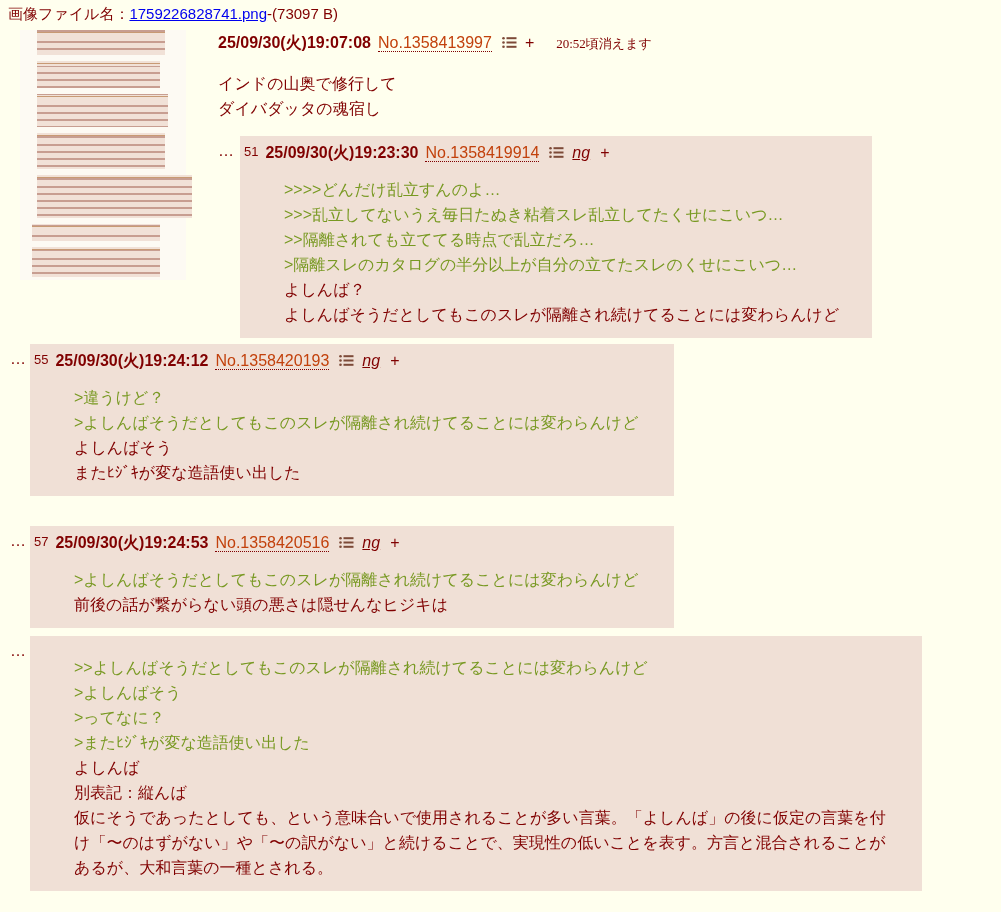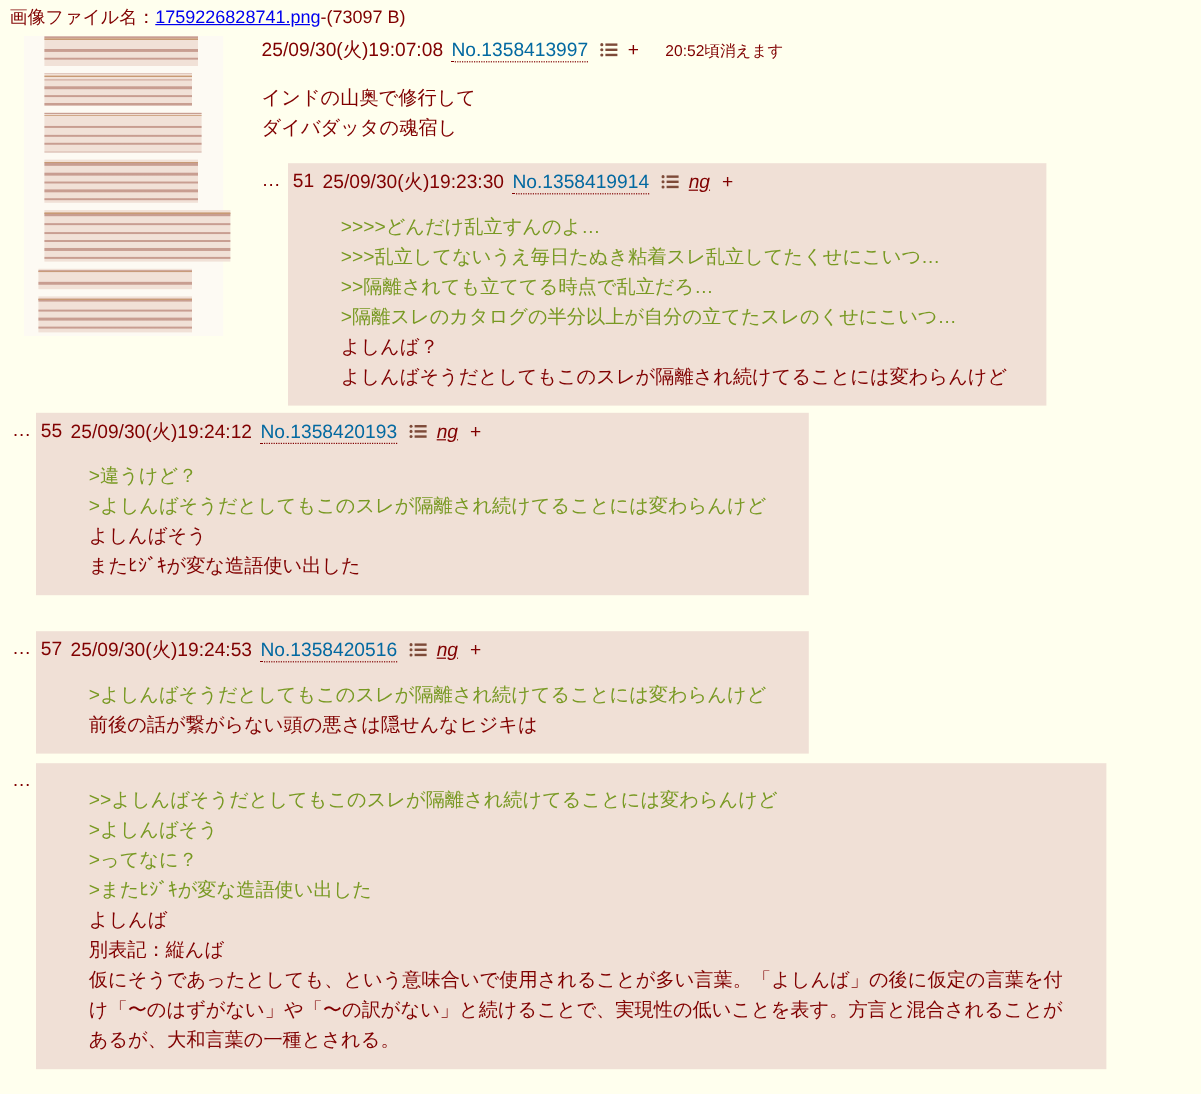--- a/index.html
+++ b/index.html
@@ -34,31 +34,31 @@
   .m1 { width:128px; height:25px; margin-left:17px; }
   .m2 { width:123px; height:27px; margin-left:17px; }
   .m3 { width:131px; height:33px; margin-left:17px; }
   .m4 { width:128px; height:36px; margin-left:17px; }
   .m5 { width:155px; height:43px; margin-left:17px; }
   .m6 { width:128px; height:17px; margin-left:12px; }
   .m7 { width:128px; height:30px; margin-left:12px; }
 
   
   .post-header { line-height:22px; white-space:nowrap; }
-  .date { margin-right:7px; }
+  .date { margin-right:7px;font-weight:bold; }
   .no-link {
-    color:#0369a1; text-decoration:none;
+    color:#c2410c; text-decoration:none;
     border-bottom:1px dotted #800000; cursor:pointer;text-align:center;
   }
   .menu-icon { margin:0 8px 0 10px; cursor:pointer; }
   .menu-icon svg { vertical-align:-1px; }
   .ng-link { color:#800000; text-decoration:underline; margin-right:10px; cursor:pointer;font-style:italic; }
   .plus { cursor:pointer; }
-  .expire { font-size:13px; margin-left:22px; }
-  .counter { font-size:16px; vertical-align:top; position:relative; top:-1px; margin-right:7px; }
+  .expire { font-size:13px; margin-left:22px;font-family:Liberation Serif, serif; }
+  .counter { font-size:13px; vertical-align:top; position:relative; top:-1px; margin-right:7px; }
 
   
   .op { position:absolute; left:218px; top:32px; }
   .op-body { margin-top:16px; }
 
   
   .reply { position:absolute; display:flex; align-items:flex-start; }
   .marker { display:inline-block; padding-top:6px; color:#800000; }
   .r51 { left:218px; top:136px; }
   .r51 .marker { width:22px; }

